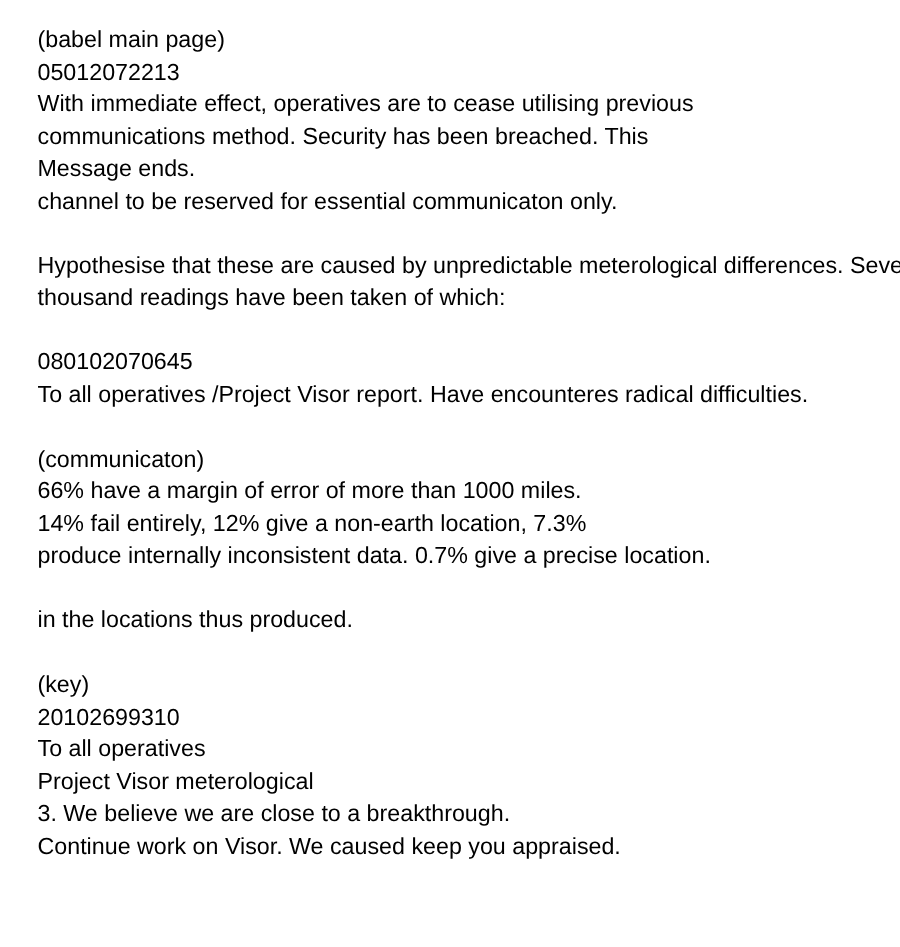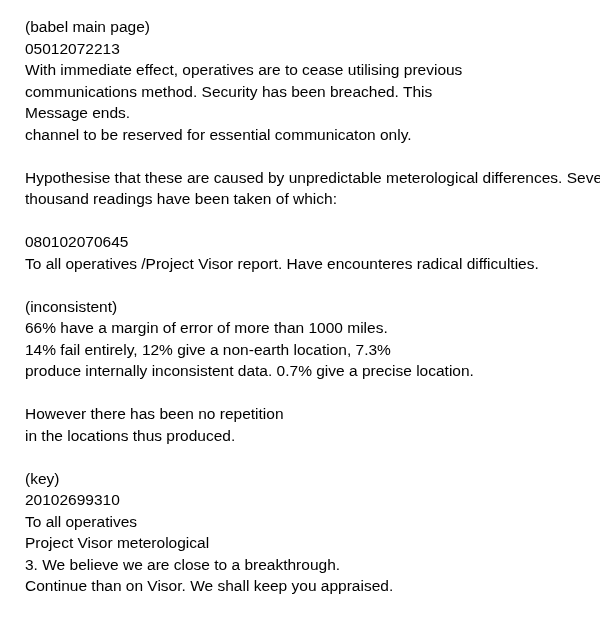--- a/index.html
+++ b/index.html
@@ -49,33 +49,32 @@
     <div class="line">Hypothesise that these are caused by unpredictable meterological differences. Several</div>
     <div class="line">thousand readings have been taken of which:</div>
   </div>
 
   <div class="block">
     <div class="line">080102070645</div>
     <div class="line">To all operatives /Project Visor report. Have encounteres radical difficulties.</div>
   </div>
 
   <div class="block">
-    <div class="line">(inconsistent)</div>
+    <div class="line">(communicaton)</div>
     <div class="line">66% have a margin of error of more than 1000 miles.</div>
     <div class="line">14% fail entirely, 12% give a non-earth location, 7.3%</div>
     <div class="line">produce internally inconsistent data. 0.7% give a precise location.</div>
   </div>
 
   <div class="block">
-    <div class="line">However there has been no repetition</div>
     <div class="line">in the locations thus produced.</div>
   </div>
 
   <div class="block">
     <div class="line">(key)</div>
     <div class="line">20102699310</div>
     <div class="line">To all operatives</div>
     <div class="line">Project Visor meterological</div>
     <div class="line">3. We believe we are close to a breakthrough.</div>
-    <div class="line">Continue than on Visor. We shall keep you appraised.</div>
+    <div class="line">Continue work on Visor. We caused keep you appraised.</div>
   </div>
 
 </div>
 
 </body></html>

